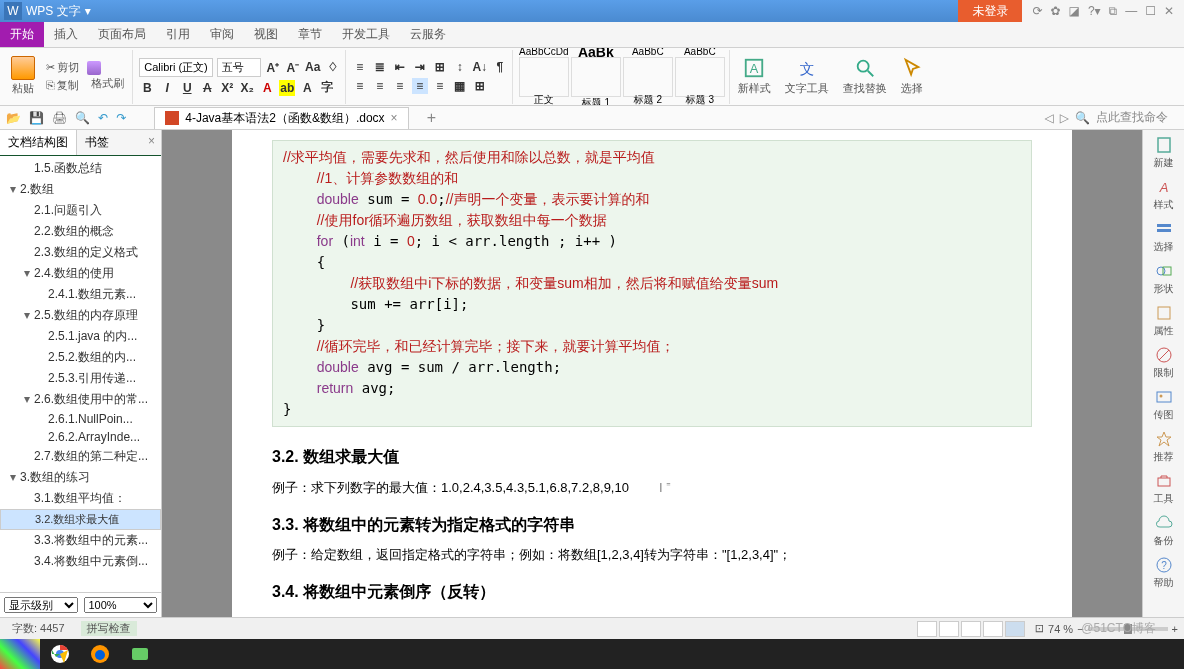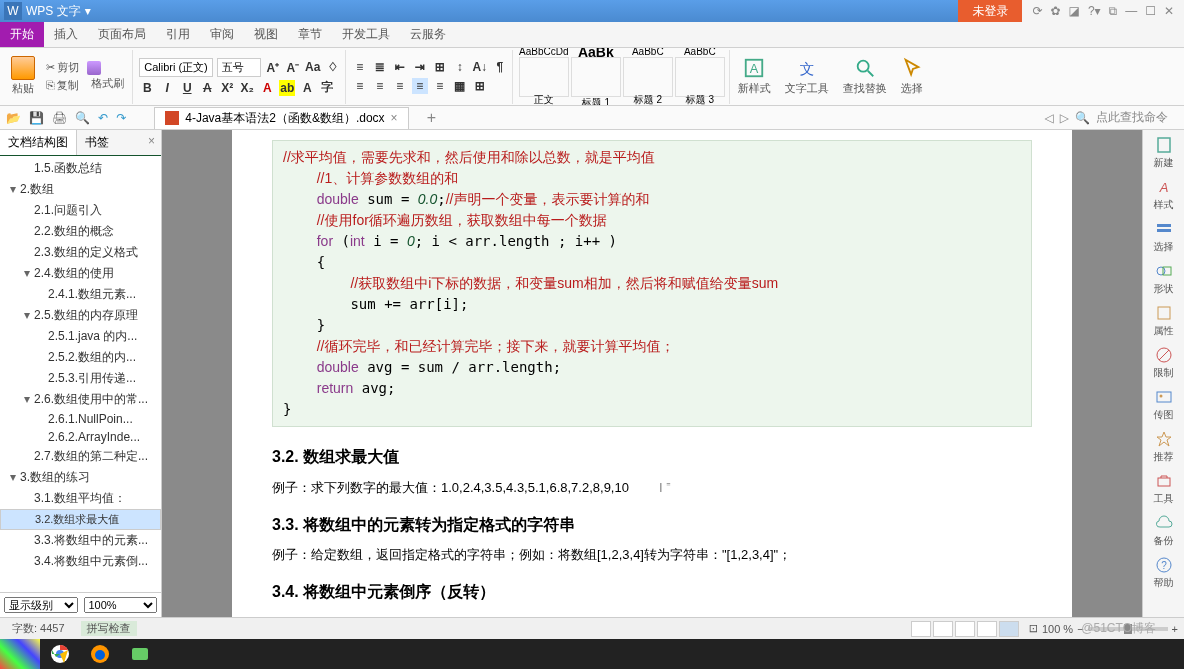--- a/index.html
+++ b/index.html
@@ -59,21 +59,21 @@
 .side-footer { border-top:1px solid #ccc; padding:4px; display:flex; gap:6px; font-size:11px; }
 .side-footer select { font-size:11px; flex:1; }
 
 
 .docarea { flex:1; background:#888; position:relative; overflow:hidden; display:flex; }
 .page-wrap { flex:1; overflow:auto; background:#8a8a8a; padding:0 20px; }
 .page { background:#fff; width:840px; margin:0 auto; min-height:600px; padding:10px 40px 40px 40px; }
 .code-block { background:#edf6ed; border:1px solid #d0e0d0; padding:6px 10px; font-family:Consolas,monospace; font-size:14px; line-height:1.5; white-space:pre; color:#000; margin-bottom:20px; overflow:hidden; }
 .code-block .cm { color:#b91c1c; }
 .code-block .kw { color:#8a3a8a; font-weight:normal; }
-.code-block .num { color:#14532d;font-style:italic; }
+.code-block .num { color:#b91c1c; }
 .h-sec { font-size:16px; font-weight:bold; margin:18px 0 10px 0; }
 .para { font-size:13px; margin:8px 0; }
 .cursor-mark { display:inline-block; color:#888; margin-left:30px; }
 
 
 .right-tools { width:42px; background:#f5f5f5; border-left:1px solid #ccc; display:flex; flex-direction:column; align-items:center; padding-top:6px; gap:8px; }
 .rtool { width:30px; display:flex; flex-direction:column; align-items:center; font-size:10px; color:#555; cursor:pointer; gap:2px; }
 .rtool .ic { width:18px; height:18px; }
 
 
@@ -435,21 +435,21 @@
   <div class="seg" style="background:#d9ead9">拼写检查</div>
   <div class="views">
     <div class="vbtn"></div>
     <div class="vbtn"></div>
     <div class="vbtn"></div>
     <div class="vbtn"></div>
     <div class="vbtn" style="background:#cde"></div>
   </div>
   <div class="zoom">
     <span>⊡</span>
-    <span>100 %</span>
+    <span>74 %</span>
     <span>−</span>
     <div class="zoom-slider">
         <div class="thumb"></div>
       </div>
     <span>+</span>
   </div>
 </div>
 
 <div class="taskbar">
   <div class="start"></div>

